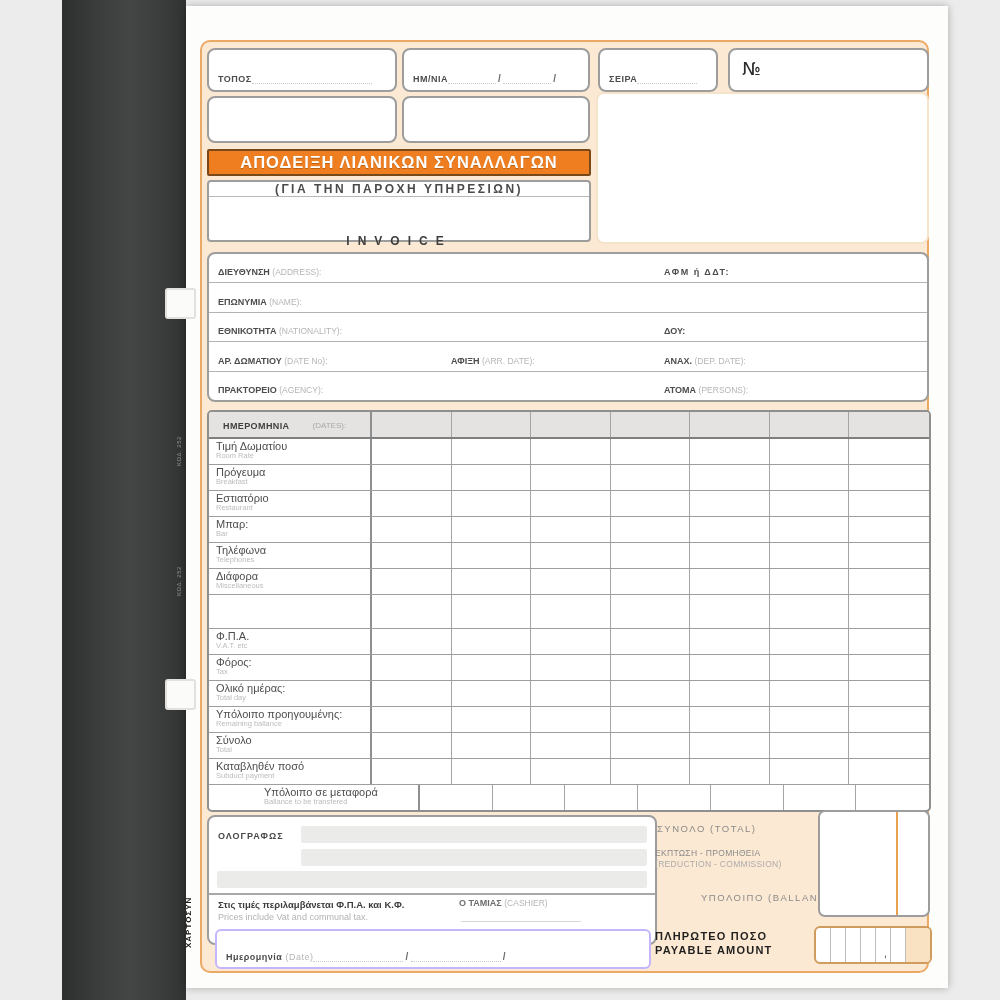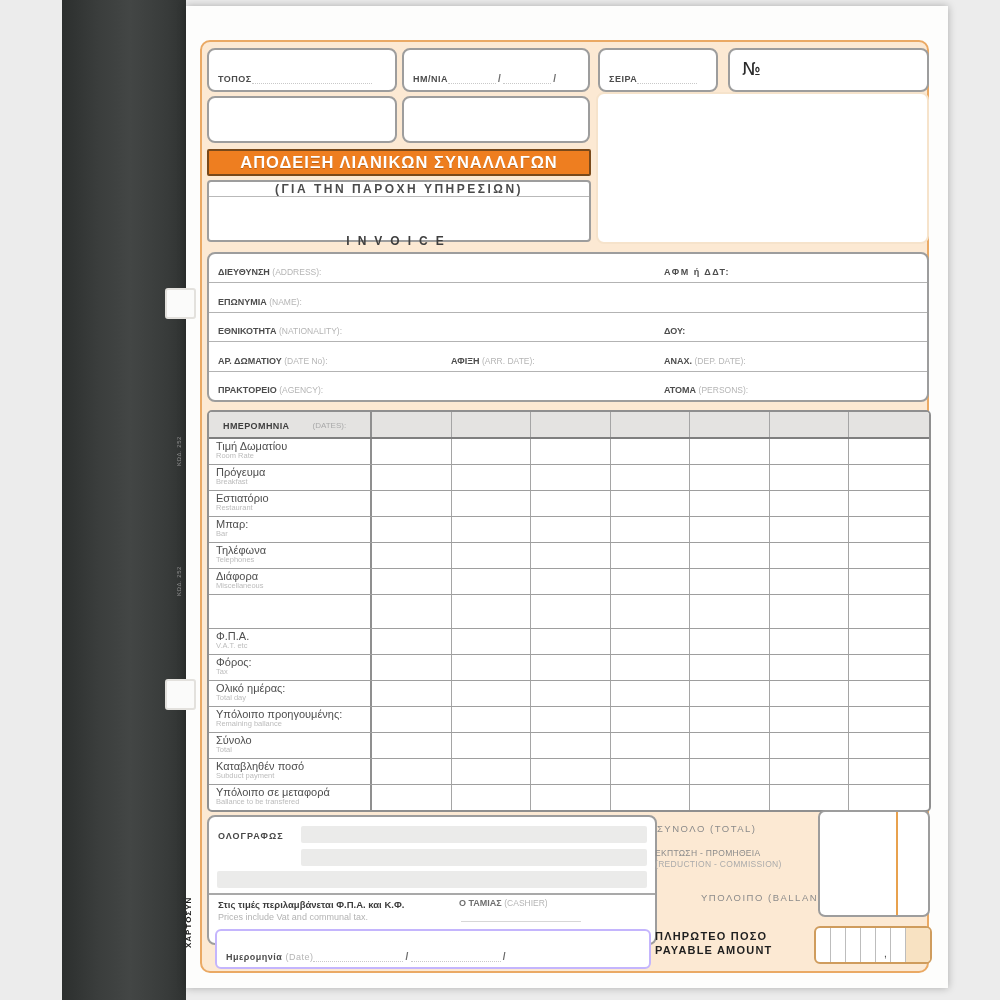--- a/index.html
+++ b/index.html
@@ -359,21 +359,21 @@
             <div class="t-gr">Καταβληθέν ποσό</div>
             <div class="t-en">Subduct payment</div>
           </div>
           <div class="t-cell"></div>
           <div class="t-cell"></div>
           <div class="t-cell"></div>
           <div class="t-cell"></div>
           <div class="t-cell"></div>
           <div class="t-cell"></div>
           <div class="t-cell"></div>
-        </div><div class="t-row" style="grid-template-columns: 163px repeat(7, 1fr);">
+        </div><div class="t-row" style="grid-template-columns: 163px repeat(7, 1fr); padding-left: 48px;">
           <div class="t-label">
             <div class="t-gr">Υπόλοιπο σε μεταφορά</div>
             <div class="t-en">Ballance to be transfered</div>
           </div>
           <div class="t-cell"></div>
           <div class="t-cell"></div>
           <div class="t-cell"></div>
           <div class="t-cell"></div>
           <div class="t-cell"></div>
           <div class="t-cell"></div>

